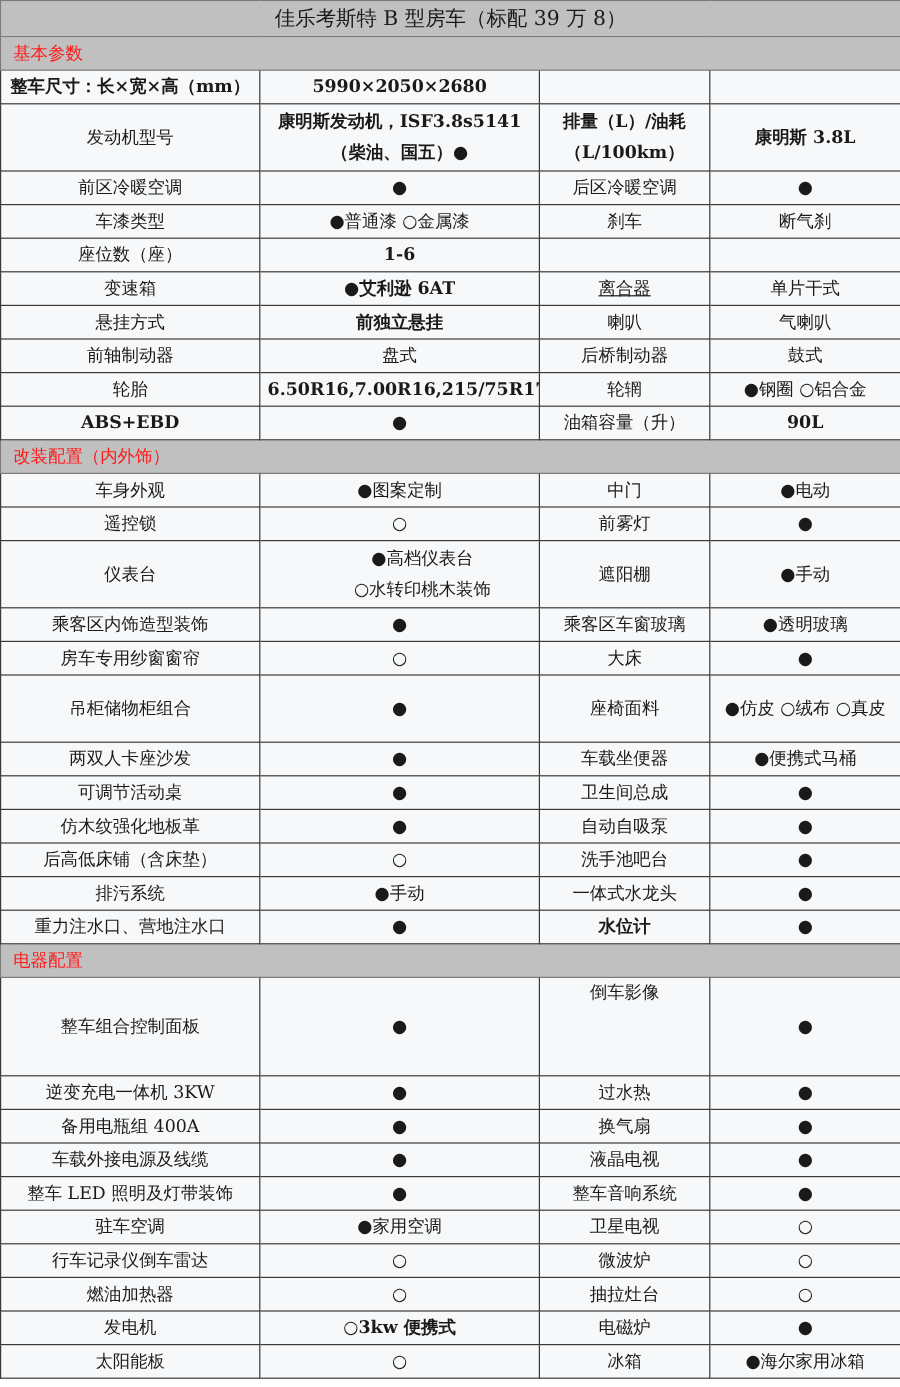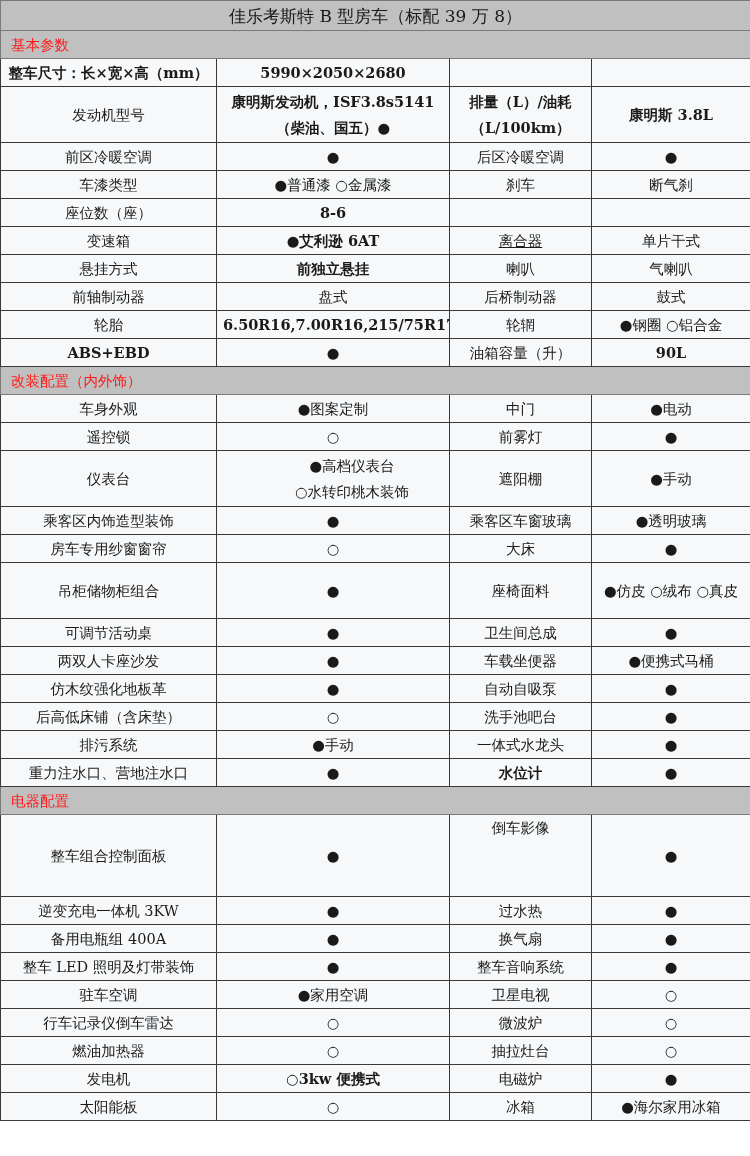--- a/index.html
+++ b/index.html
@@ -52,21 +52,21 @@
         <td class="c3" style="white-space: pre-line;">●</td>
       </tr>
       <tr class="r">
         <td class="c0" style="white-space: pre-line;">车漆类型</td>
         <td class="c1" style="white-space: pre-line;">●普通漆 ○金属漆</td>
         <td class="c2" style="white-space: pre-line;">刹车</td>
         <td class="c3" style="white-space: pre-line;">断气刹</td>
       </tr>
       <tr class="r">
         <td class="c0" style="white-space: pre-line;">座位数（座）</td>
-        <td class="c1 bold" style="white-space: pre-line;">8-6</td>
+        <td class="c1 bold" style="white-space: pre-line;">1-6</td>
         <td class="c2" style="white-space: pre-line;"></td>
         <td class="c3" style="white-space: pre-line;"></td>
       </tr>
       <tr class="r">
         <td class="c0" style="white-space: pre-line;">变速箱</td>
         <td class="c1 bold" style="white-space: pre-line;">●艾利逊 6AT</td>
         <td class="c2" style="white-space: pre-line; text-decoration: underline;">离合器</td>
         <td class="c3" style="white-space: pre-line;">单片干式</td>
       </tr>
       <tr class="r">
@@ -127,30 +127,30 @@
         <td class="c2" style="white-space: pre-line;">大床</td>
         <td class="c3" style="white-space: pre-line;">●</td>
       </tr>
       <tr class="r2">
         <td class="c0" style="white-space: pre-line;">吊柜储物柜组合</td>
         <td class="c1" style="white-space: pre-line;">●</td>
         <td class="c2" style="white-space: pre-line;">座椅面料</td>
         <td class="c3" style="white-space: pre-line;">●仿皮 ○绒布 ○真皮</td>
       </tr>
       <tr class="r">
-        <td class="c0" style="white-space: pre-line;">可调节活动桌</td>
-        <td class="c1" style="white-space: pre-line;">●</td>
-        <td class="c2" style="white-space: pre-line;">卫生间总成</td>
-        <td class="c3" style="white-space: pre-line;">●</td>
-      </tr>
-      <tr class="r">
         <td class="c0" style="white-space: pre-line;">两双人卡座沙发</td>
         <td class="c1" style="white-space: pre-line;">●</td>
         <td class="c2" style="white-space: pre-line;">车载坐便器</td>
         <td class="c3" style="white-space: pre-line;">●便携式马桶</td>
+      </tr>
+      <tr class="r">
+        <td class="c0" style="white-space: pre-line;">可调节活动桌</td>
+        <td class="c1" style="white-space: pre-line;">●</td>
+        <td class="c2" style="white-space: pre-line;">卫生间总成</td>
+        <td class="c3" style="white-space: pre-line;">●</td>
       </tr>
       <tr class="r">
         <td class="c0" style="white-space: pre-line;">仿木纹强化地板革</td>
         <td class="c1" style="white-space: pre-line;">●</td>
         <td class="c2" style="white-space: pre-line;">自动自吸泵</td>
         <td class="c3" style="white-space: pre-line;">●</td>
       </tr>
       <tr class="r">
         <td class="c0" style="white-space: pre-line;">后高低床铺（含床垫）</td>
         <td class="c1" style="white-space: pre-line;">○</td>
@@ -181,20 +181,26 @@
       <tr class="r">
         <td class="c0" style="white-space: pre-line;">逆变充电一体机 3KW</td>
         <td class="c1" style="white-space: pre-line;">●</td>
         <td class="c2" style="white-space: pre-line;">过水热</td>
         <td class="c3" style="white-space: pre-line;">●</td>
       </tr>
       <tr class="r">
         <td class="c0" style="white-space: pre-line;">备用电瓶组 400A</td>
         <td class="c1" style="white-space: pre-line;">●</td>
         <td class="c2" style="white-space: pre-line;">换气扇</td>
+        <td class="c3" style="white-space: pre-line;">●</td>
+      </tr>
+      <tr class="r">
+        <td class="c0" style="white-space: pre-line;">车载外接电源及线缆</td>
+        <td class="c1" style="white-space: pre-line;">●</td>
+        <td class="c2" style="white-space: pre-line;">液晶电视</td>
         <td class="c3" style="white-space: pre-line;">●</td>
       </tr>
       <tr class="r">
         <td class="c0" style="white-space: pre-line;">整车 LED 照明及灯带装饰</td>
         <td class="c1" style="white-space: pre-line;">●</td>
         <td class="c2" style="white-space: pre-line;">整车音响系统</td>
         <td class="c3" style="white-space: pre-line;">●</td>
       </tr>
       <tr class="r">
         <td class="c0" style="white-space: pre-line;">驻车空调</td>

